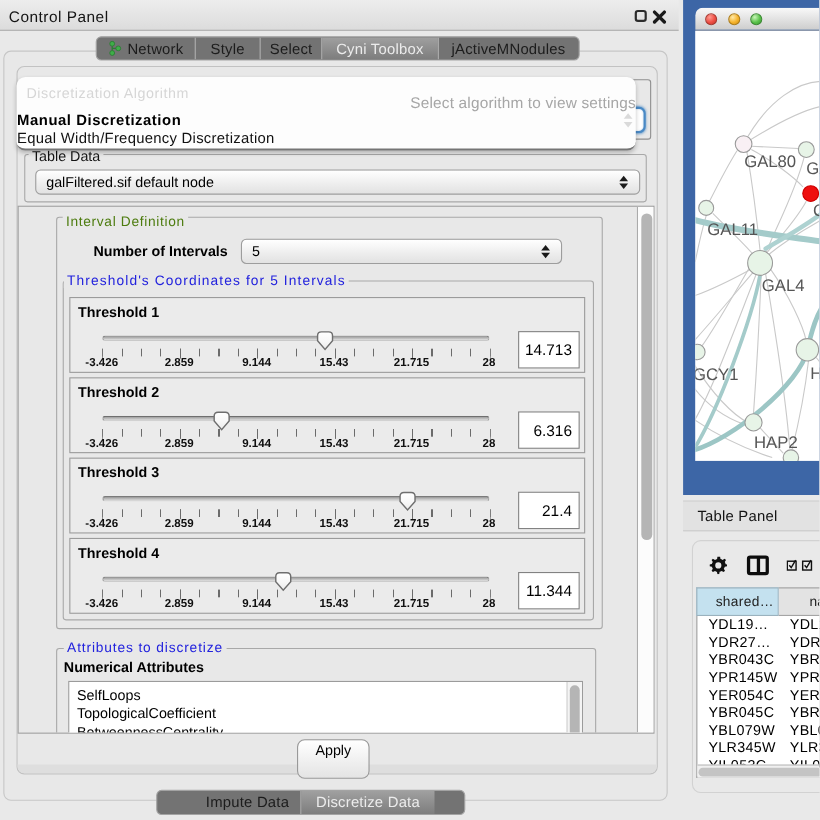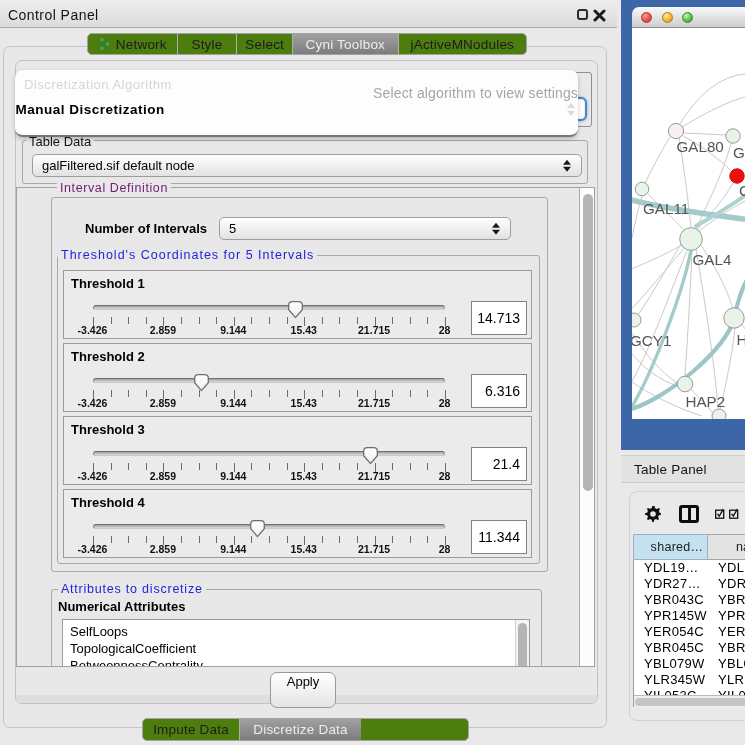--- a/index.html
+++ b/index.html
@@ -9,26 +9,26 @@
 #titlebar .t { position:absolute; left:8px; top:7px; font-size:14px; letter-spacing:0.45px; color:#141414; }
 #floatbtn { position:absolute; left:577px; top:9px; width:11px; height:11px; border:2px solid #2b2b2b; border-radius:3px; }
 #closebtn { position:absolute; left:593px; top:9px; }
 
 
 #mainpanel { position:absolute; left:3px; top:46px; width:604px; height:682px; background:#e8e8e8; border:1px solid #c6c6c6; border-radius:7px; }
 #innerpanel { position:absolute; left:15px; top:60px; width:583px; height:644px; border:1px solid #c2c2c2; border-radius:7px; }
 #innerbottom { position:absolute; left:16px; top:695px; width:581px; height:8px; background:#dedede; border-radius:0 0 6px 6px; }
 
 
-.tabbar { position:absolute; background:#4d7c0f; border:1px solid #a3a3a3; border-radius:5px; display:flex; overflow:hidden; }
+.tabbar { position:absolute; background:#737373; border:1px solid #a3a3a3; border-radius:5px; display:flex; overflow:hidden; }
 .tabbar .tab { font-size:13.5px; letter-spacing:0.2px; color:#1c1c1c; display:flex; align-items:center; justify-content:center; border-left:1px solid #b0b0b0; }
 .tabbar .tab:first-child { border-left:none; }
 .tabbar .sel { background:linear-gradient(#a0a0a0,#7d7d7d); color:#ececec; }
 #toptabs { left:87px; top:33px; width:440px; height:22px; }
-#bottomtabs { left:142px; top:718px; width:327px; height:23px; }
+#bottomtabs { left:142px; top:718px; width:281px; height:23px;padding-left:34px; }
 
 
 #discgroup { position:absolute; left:22px; top:72px; width:570px; height:55px; border:1px solid #8f8f8f; border-radius:3px; }
 #bluering { position:absolute; left:560px; top:97px; width:27px; height:24px; border:2.5px solid #4989c5; border-radius:6px; background:#fff; box-shadow:0 0 2.5px rgba(73,137,197,0.8), inset 0 0 1.5px rgba(73,137,197,0.5); }
 
 
 #popup { position:absolute; left:15px; top:70px; width:563px; height:67px; background:#fdfdfd; border-radius:8px 8px 8px 8px; border-bottom:2px solid #757575; box-shadow:0 2px 4px rgba(0,0,0,0.22);padding-left:20px; }
 #popup .p0 { position:absolute; left:9px; top:7px; font-size:13px; letter-spacing:0.5px; color:#d6d6d6; }
 #popup .p1 { position:absolute; left:0; right:0; top:15px; text-align:right; font-size:14px; letter-spacing:0.15px; color:#a6a6a6; }
 #popup .p2 { position:absolute; left:0.5px; top:31.5px; font-size:13.5px; letter-spacing:0.5px; font-weight:bold; color:#000; }
@@ -127,30 +127,31 @@
       <span class="up"></span>
       <span class="dn"></span>
     </span></div>
 
 <div id="popup">
  <div class="p0">Discretization Algorithm</div>
  <div style="position:absolute;right:3px;top:33px;width:0;height:0;border-left:4px solid transparent;border-right:4px solid transparent;border-bottom:5px solid #dadada"></div>
  <div style="position:absolute;right:3px;top:41px;width:0;height:0;border-left:4px solid transparent;border-right:4px solid transparent;border-top:5px solid #dadada"></div>
  <div class="p1">Select algorithm to view settings</div>
  <div class="p2">Manual Discretization</div>
+ <div class="p3">Equal Width/Frequency Discretization</div>
 </div>
 
 <div id="scrollpane">
  <div id="vscroll">
       <div class="vthumb"></div>
     </div>
 </div>
 
 <div class="group" style="left:51px;top:197px;width:497px;height:375px"></div>
-<div class="glabel" style="left:57px;top:181px;color:#701a75;letter-spacing:0.6px">Interval Definition</div>
+<div class="glabel" style="left:57px;top:194px;color:#4d7c0f;letter-spacing:0.6px">Interval Definition</div>
 <div class="bold abs" style="left:85px;top:221px;font-size:13px">Number of Intervals</div>
 <div class="combo" style="left:219px;top:217px;width:292px">5<span class="arrows">
       <span class="up"></span>
       <span class="dn"></span>
     </span></div>
 
 <div class="group" style="left:57px;top:255px;width:483px;height:309px"></div>
 <div class="glabel" style="left:58px;top:248px;color:#2222dd;letter-spacing:1.0px">Threshold's Coordinates for 5 Intervals</div>
 
 <div class="tbox" style="top:269.5px">

